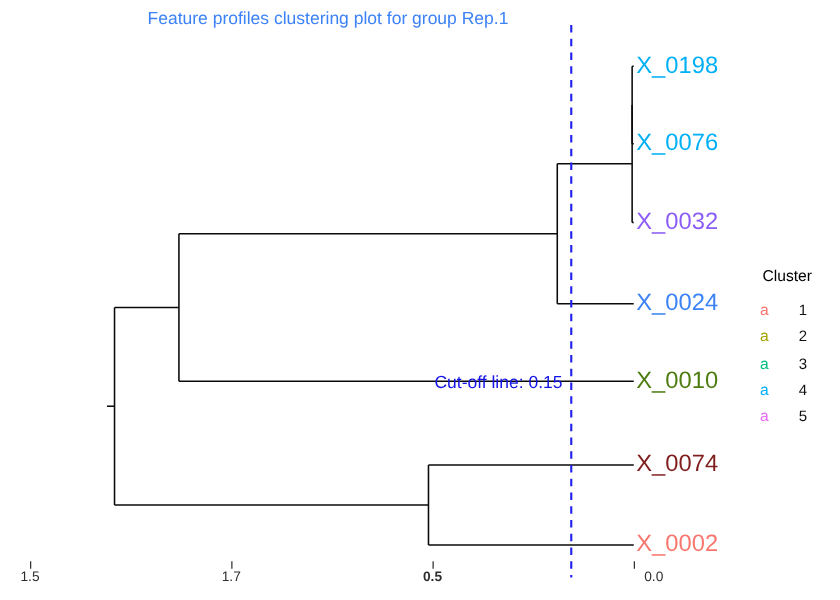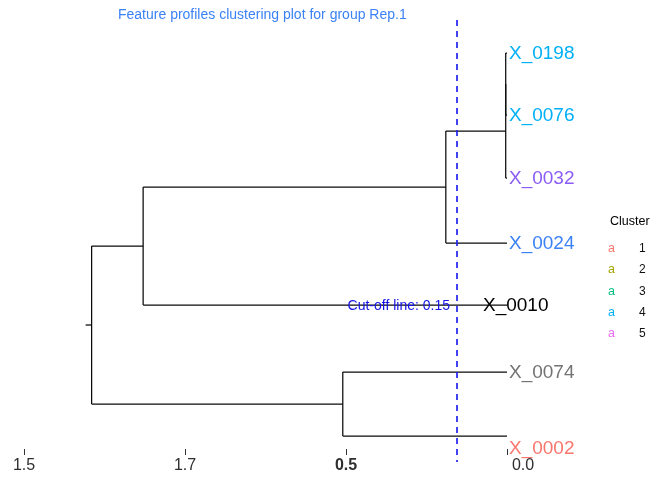--- a/index.html
+++ b/index.html
@@ -13,21 +13,21 @@
   #chart-svg{position:absolute;left:0;top:0;pointer-events:none;}
   .leaf-label{
     position:absolute;font-size:19px;white-space:nowrap;line-height:16px;
   }
   #cutoff-label{
     position:absolute;left:300px;top:298px;width:150px;text-align:right;
     font-size:14px;line-height:15px;white-space:nowrap;
   }
   .axis-tick{position:absolute;width:1.4px;height:6px;background:#333333;top:449px;}
   .axis-tick-label{
-    position:absolute;top:456px;width:34px;text-align:center;font-size:16px;color:#2e2e2e;
+    position:absolute;top:456px;width:34px;text-align:center;font-size:11px;color:#2e2e2e;
   }
   #legend{position:absolute;left:608px;top:176px;margin-top:38px;}
   #legend-title{font-size:12.5px;color:#000000;margin:0 0 13px 2px;}
   .legend-item{display:flex;align-items:center;height:14px;margin-bottom:7.3px;font-size:12px;}
   .legend-key{width:12px;text-align:left;font-size:12.5px;}
   .legend-value{margin-left:19px;color:#111111;}
 </style>
 </head>
 <body>
 
@@ -55,23 +55,23 @@
       <line x1="91.62" y1="246" x2="91.62" y2="404" stroke="#0a0a0a" stroke-width="1.25"></line>
       <line x1="91.62" y1="325" x2="85.62" y2="325" stroke="#0a0a0a" stroke-width="1.25"></line>
       <line x1="457" y1="20" x2="457" y2="462" stroke="#2222EE" stroke-width="1.7" stroke-dasharray="6 5"></line>
     </svg>
 
   <div id="leaf-labels">
       <span class="leaf-label" style="left: 509px; top: 45px; color: rgb(0, 176, 246);">X_0198</span>
       <span class="leaf-label" style="left: 509px; top: 107px; color: rgb(0, 176, 246); text-align: center;">X_0076</span>
       <span class="leaf-label" style="left: 509px; top: 170px; color: #8b5cf6;">X_0032</span>
       <span class="leaf-label" style="left: 509px; top: 235px; color: #3b82f6;">X_0024</span>
-      <span class="leaf-label" style="left: 483px; top: 297px; color: #000000;">X_0010</span>
-      <span class="leaf-label" style="left: 509px; top: 364px; color: #737373;">X_0074</span>
-      <span class="leaf-label" style="left: 509px; top: 428px; color: rgb(248, 118, 109); margin-top: 12px;">X_0002</span>
+      <span class="leaf-label" style="left: 509px; top: 297px; color: #4d7c0f;">X_0010</span>
+      <span class="leaf-label" style="left: 509px; top: 364px; color: #7f1d1d;">X_0074</span>
+      <span class="leaf-label" style="left: 509px; top: 428px; color: rgb(248, 118, 109);">X_0002</span>
     </div>
 
   <div id="cutoff-label" style="color: rgb(20, 20, 230);">Cut-off line: 0.15</div>
 
   <div id="x-axis">
       <div class="axis-tick" style="left: 23.5px;"></div>
       <span class="axis-tick-label" style="left: 7px;">1.5</span>
       <div class="axis-tick" style="left: 184.5px;"></div>
       <span class="axis-tick-label" style="left: 168px;">1.7</span>
       <div class="axis-tick" style="left: 345.5px;"></div>

